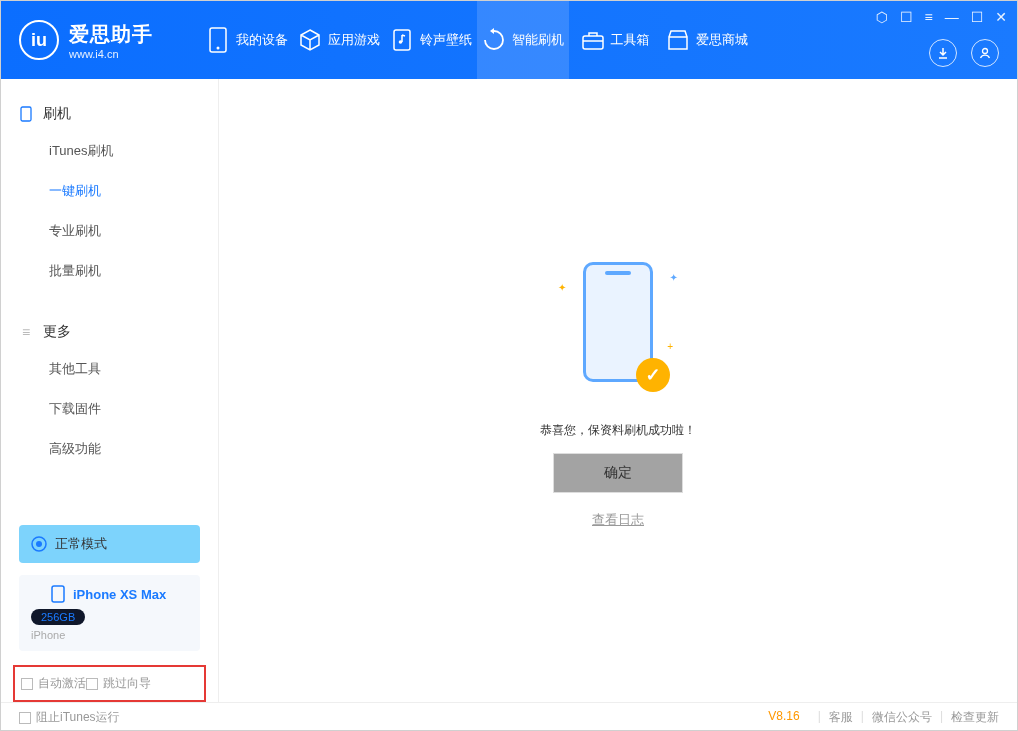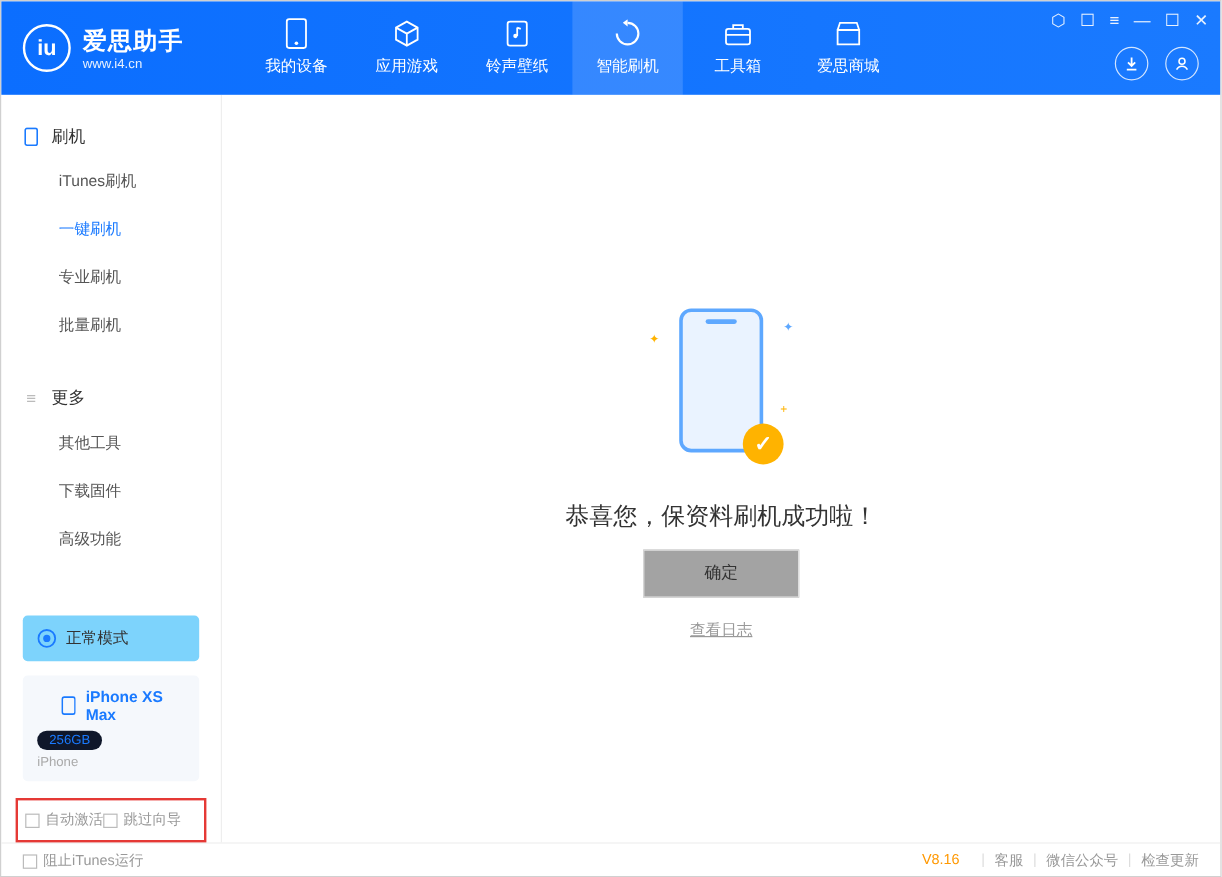--- a/index.html
+++ b/index.html
@@ -5,31 +5,31 @@
 * { margin: 0; padding: 0; box-sizing: border-box; font-family: "Microsoft YaHei", sans-serif; }
 body { background: #fff; width: 1018px; height: 731px; overflow: hidden; border: 1px solid #d0d0d0; }
 
 
 .header { height: 78px; background: linear-gradient(to right, #0b6eff, #1a7aff); display: flex; align-items: center; color: #fff; position: relative; }
 .logo-area { display: flex; align-items: center; padding: 0 18px; width: 200px; }
 .logo-circle { width: 40px; height: 40px; border: 2.5px solid #fff; border-radius: 50%; display: flex; align-items: center; justify-content: center; font-weight: bold; font-size: 18px; margin-right: 10px; }
 .logo-text { font-size: 20px; font-weight: bold; letter-spacing: 1px; }
 .logo-sub { font-size: 11px; opacity: 0.9; }
 .tabs { display: flex; height: 100%; }
-.tab { width: 92px; display: flex; flex-direction: column; align-items: center; justify-content: center; cursor: pointer; font-size: 13px; gap: 6px; }
+.tab { width: 92px; display: flex; flex-direction: row; align-items: center; justify-content: center; cursor: pointer; font-size: 13px; gap: 6px; }
 .tab.active { background: rgba(255,255,255,0.15); }
 .tab-icon { width: 24px; height: 24px; display: flex; align-items: center; justify-content: center; }
 .win-controls { position: absolute; right: 10px; top: 8px; display: flex; gap: 12px; font-size: 14px; }
 .win-controls span { cursor: pointer; opacity: 0.9; }
 .header-right-icons { position: absolute; right: 18px; bottom: 12px; display: flex; gap: 14px; }
 .circle-btn { width: 28px; height: 28px; border: 1.5px solid rgba(255,255,255,0.8); border-radius: 50%; display: flex; align-items: center; justify-content: center; cursor: pointer; }
 
 
 .body-area { display: flex; height: 623px; }
-.sidebar { width: 184px; border-right: 1px solid #eee; display: flex; flex-direction: column; justify-content: center; }
+.sidebar { width: 218px; border-right: 1px solid #eee; display: flex; flex-direction: column; justify-content: center; }
 .side-section { padding: 18px 0 6px 0; }
 .side-title { display: flex; align-items: center; padding: 8px 18px; font-size: 14px; color: #333; gap: 10px; }
 .side-title-icon { width: 14px; height: 14px; display: flex; align-items: center; justify-content: center; }
 .side-item { padding: 11px 18px 11px 48px; font-size: 13px; color: #555; cursor: pointer; }
 .side-item.active { color: #1a7aff; }
 .side-spacer { flex: 1; }
 .status-box { margin: 6px 18px; padding: 10px 12px; background: #7dd3fc; border-radius: 4px; display: flex; align-items: center; gap: 8px; font-size: 13px; color: #333; }
 .device-box { margin: 6px 18px 14px 18px; padding: 10px 12px; background: #f5f8fc; border-radius: 4px; font-size: 13px; }
 .device-name { color: #1a7aff; font-weight: bold; display: flex; align-items: center; gap: 8px; padding-left: 20px; }
 .device-badge { display: inline-block; margin-top: 6px; padding: 2px 10px; background: #0f172a; color: #1a7aff; border-radius: 10px; font-size: 11px; }
@@ -41,21 +41,21 @@
 
 .main { flex: 1; display: flex; flex-direction: column; align-items: center; justify-content: center; position: relative; }
 .phone-illustration { position: relative; width: 120px; height: 150px; margin-bottom: 20px; }
 .phone-body { width: 70px; height: 120px; border: 3px solid #5ea8ff; border-radius: 10px; background: #eaf3ff; position: absolute; left: 25px; top: 10px; }
 .phone-notch { width: 26px; height: 4px; background: #5ea8ff; border-radius: 3px; position: absolute; top: 6px; left: 50%; transform: translateX(-50%); }
 .check-circle { width: 34px; height: 34px; background: #ffb300; border-radius: 50%; position: absolute; right: 8px; bottom: 10px; display: flex; align-items: center; justify-content: center; color: #fff; font-size: 18px; font-weight: bold; }
 .sparkle { position: absolute; font-size: 10px; }
 .s1 { color: #ffb300; left: 0; top: 30px; }
 .s2 { color: #5ea8ff; right: 0; top: 20px; }
 .s3 { color: #ffb300; right: 5px; bottom: 50px; }
-.success-msg { font-size: 20px; color: #333; margin-bottom: 14px; }
+.success-msg { font-size: 12px; color: #333; margin-bottom: 14px; }
 .ok-btn { padding: 10px 50px; border: 1px solid #ddd; background: #a3a3a3; font-size: 14px; color: #333; cursor: pointer; margin-bottom: 18px; }
 .view-log { font-size: 13px; color: #999; cursor: pointer; text-decoration: underline; }
 
 
 .footer { height: 30px; border-top: 1px solid #eee; display: flex; align-items: center; padding: 0 18px; font-size: 12px; color: #999; }
 .footer-left { display: flex; align-items: center; gap: 6px; }
 .footer-right { margin-left: auto; display: flex; align-items: flex-start; gap: 8px; }
 .footer-right a { color: #999; cursor: pointer; }
 .divider { color: #ddd; }
 .version { color: #ff9800; margin-right: 10px; }

